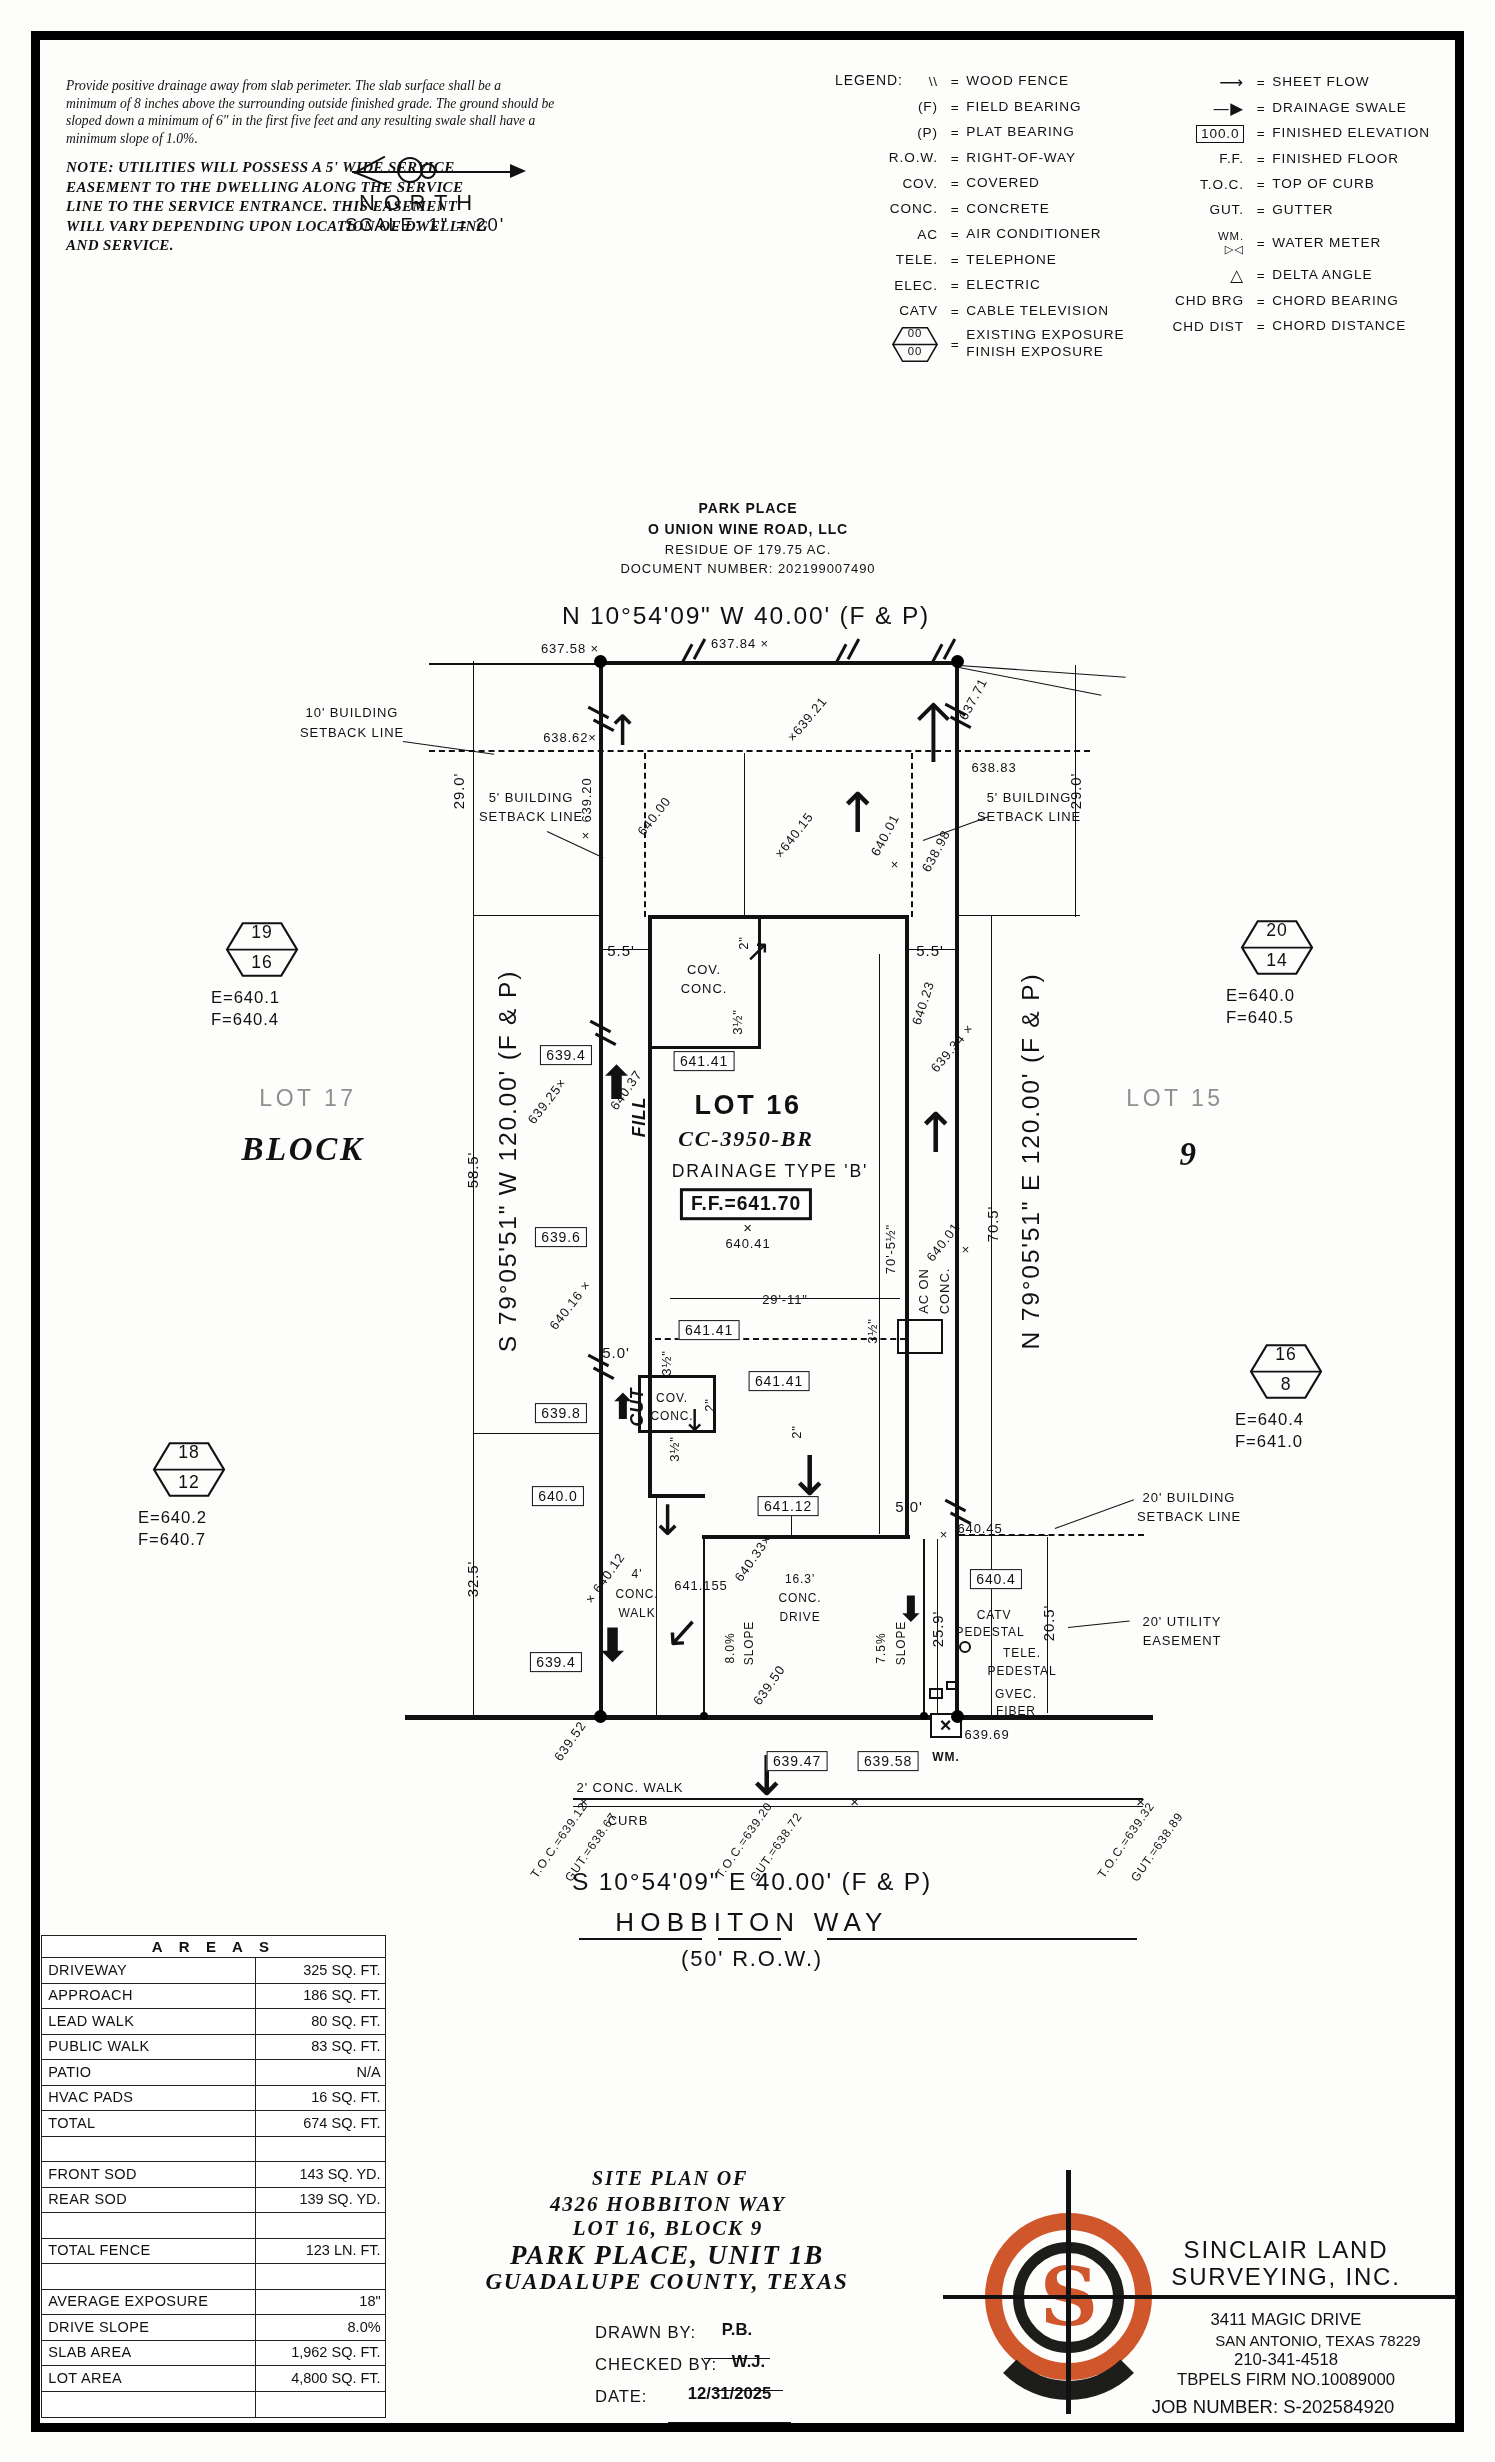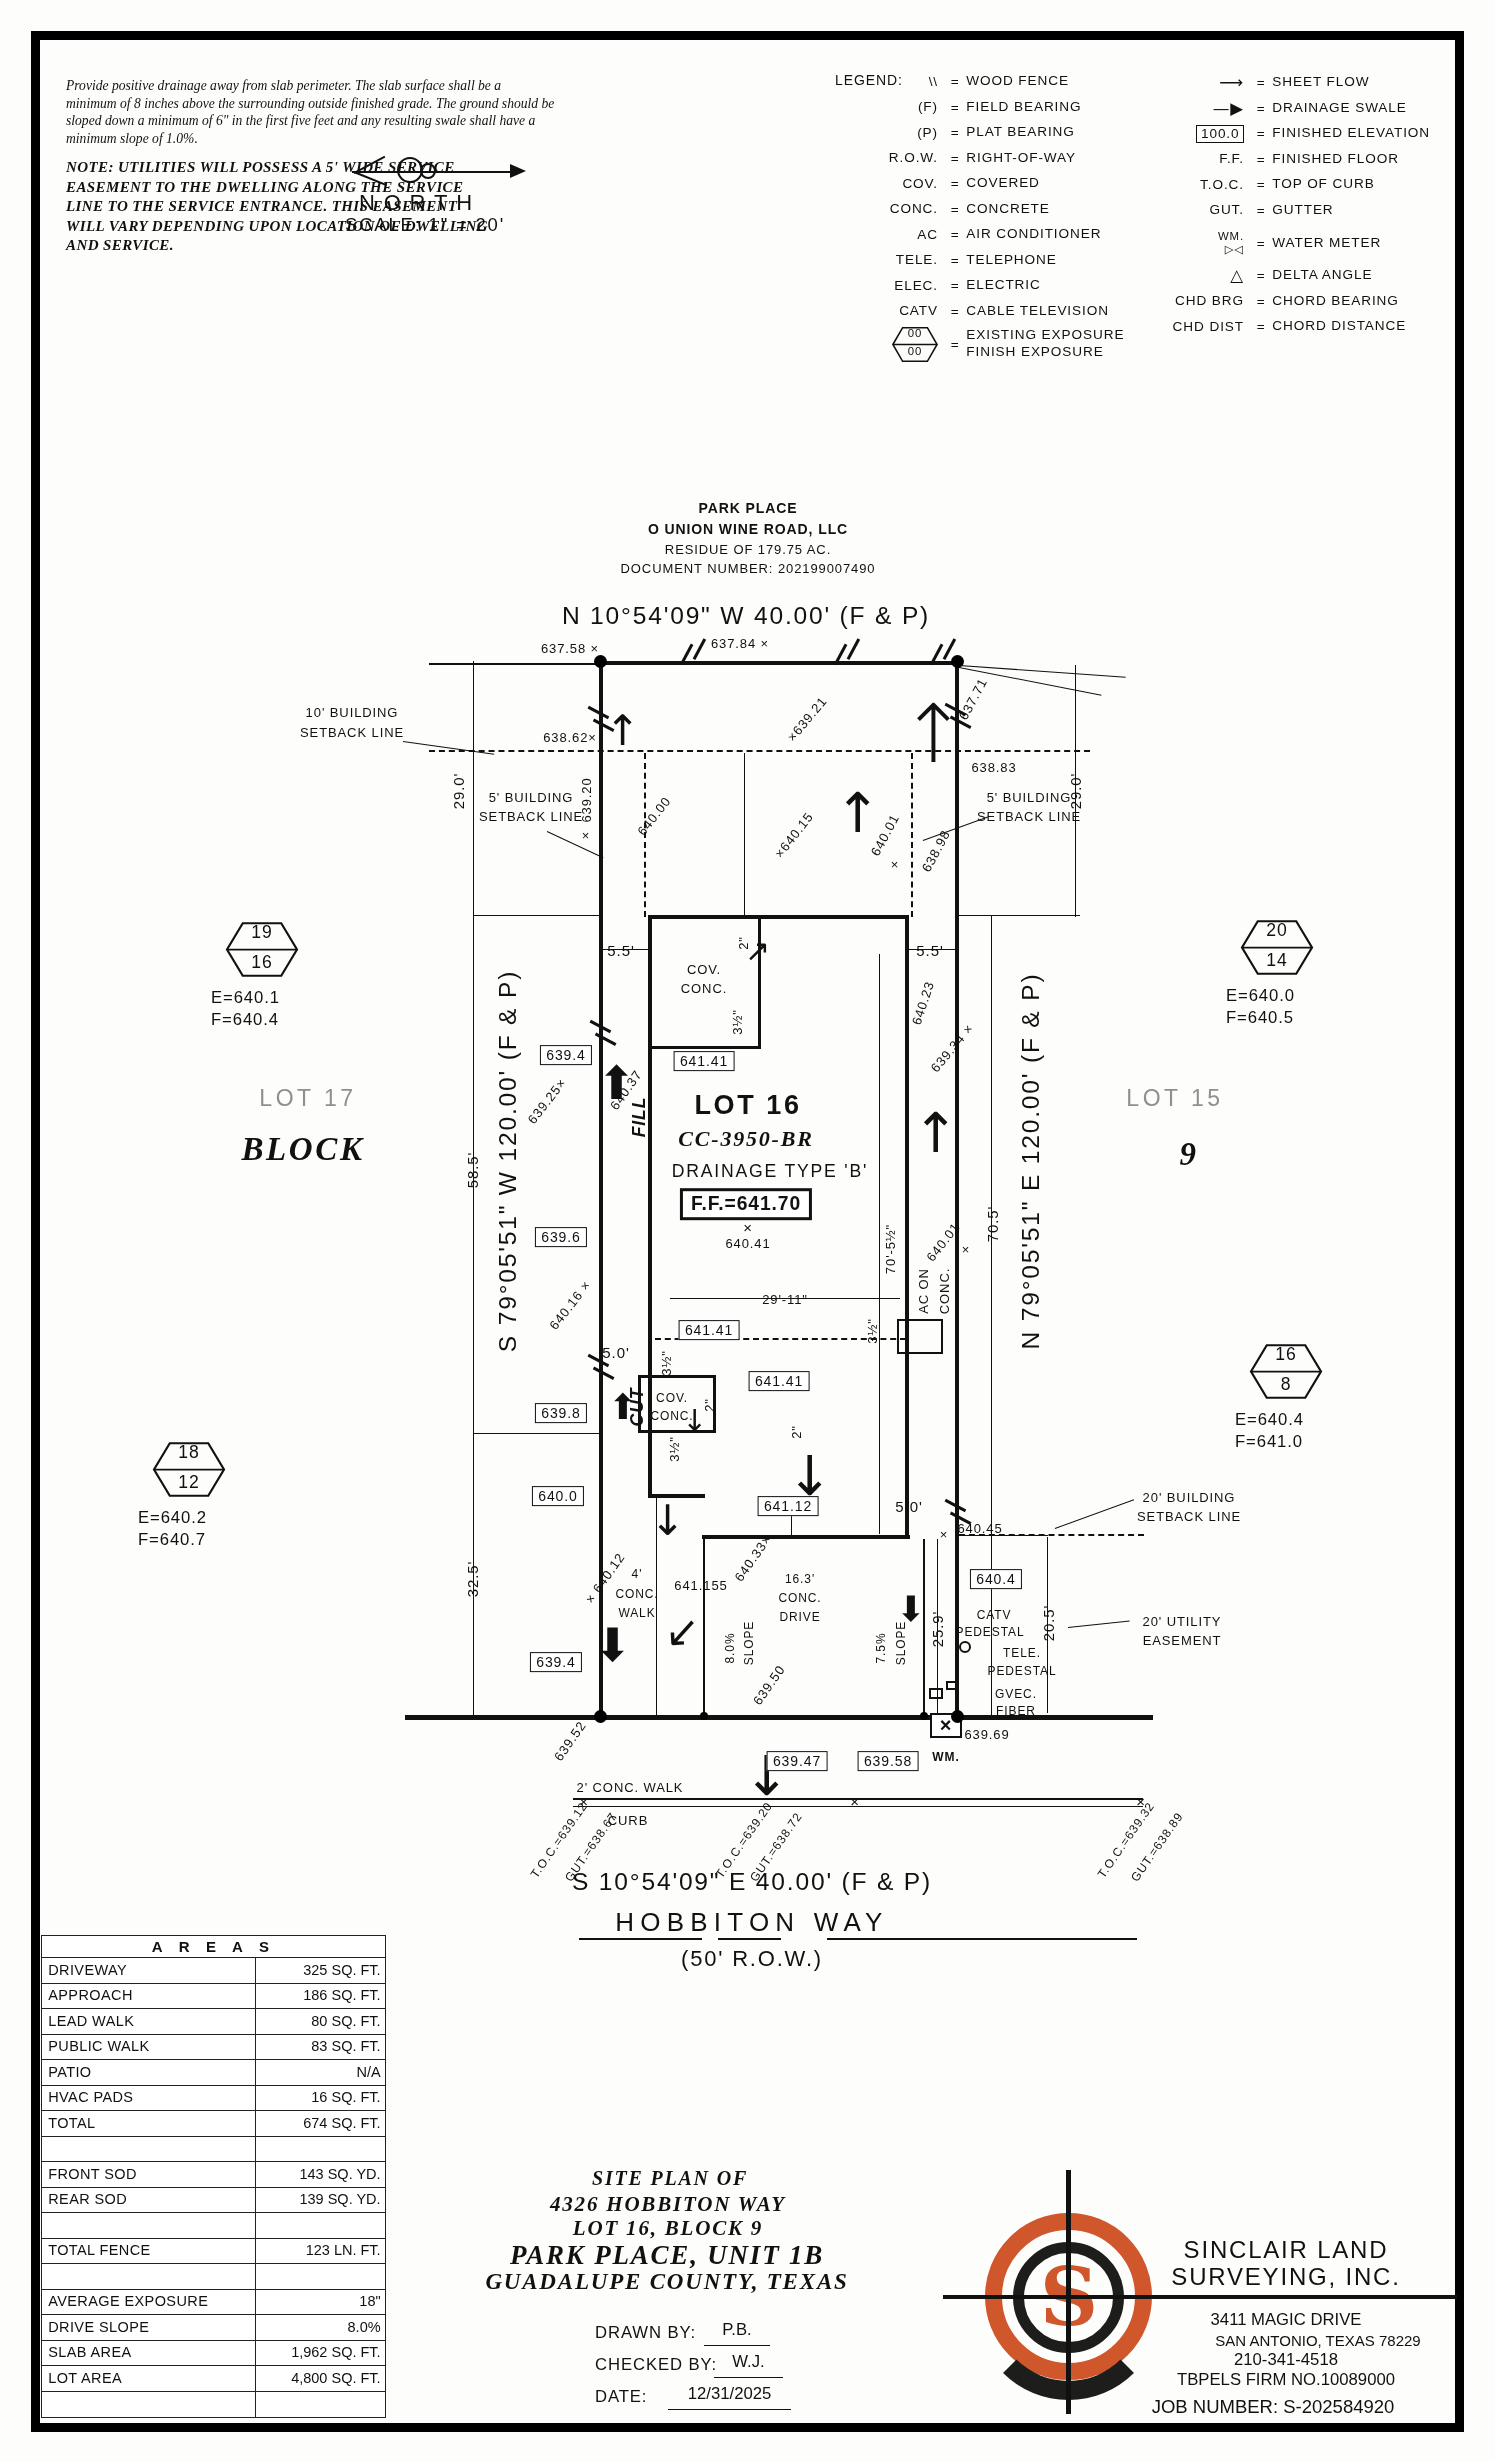--- a/index.html
+++ b/index.html
@@ -71,21 +71,21 @@
   
   .areas{position:absolute;left:41px;top:1935px;width:345px;border:1.8px solid #222;box-sizing:border-box;background:#fff;}
   .areas-hd{height:21px;line-height:21px;text-align:center;font-size:15px;letter-spacing:6.2px;border-bottom:1.8px solid #222;font-weight:bold;}
   .a-row{display:flex;height:25.5px;border-bottom:1.3px solid #222;box-sizing:border-box;}
   .a-row:last-child{border-bottom:none;}
   .a-lab{flex:0 0 62%;padding:3.5px 0 0 6.2px;font-size:14.5px;letter-spacing:0.4px;box-sizing:border-box;}
   .a-val{flex:1;border-left:1.3px solid #222;text-align:right;padding:3.5px 4.4px 0 0;font-size:14.5px;box-sizing:border-box;}
   
   .tl{position:absolute;transform:translate(-50%,-50%);white-space:nowrap;font-family:"Liberation Serif",serif;font-style:italic;font-weight:bold;letter-spacing:1.8px;}
   .tb-label{position:absolute;font-size:16.7px;letter-spacing:0.9px;}
-  .tb-value{position:absolute;text-align:center;border-bottom:1.8px solid #111;font-size:16.7px;padding-bottom:5px;}
+  .tb-value{position:absolute;text-align:center;border-bottom:1.8px solid #111;font-size:16.7px;padding-bottom:18px;font-weight:bold;}
   
   .sv{position:absolute;transform:translate(-50%,-50%);white-space:nowrap;}
   .ring{position:absolute;border-radius:50%;box-sizing:border-box;}
 </style>
 </head>
 <body>
 
 <div class="page">
   <div class="frame"></div>
 

